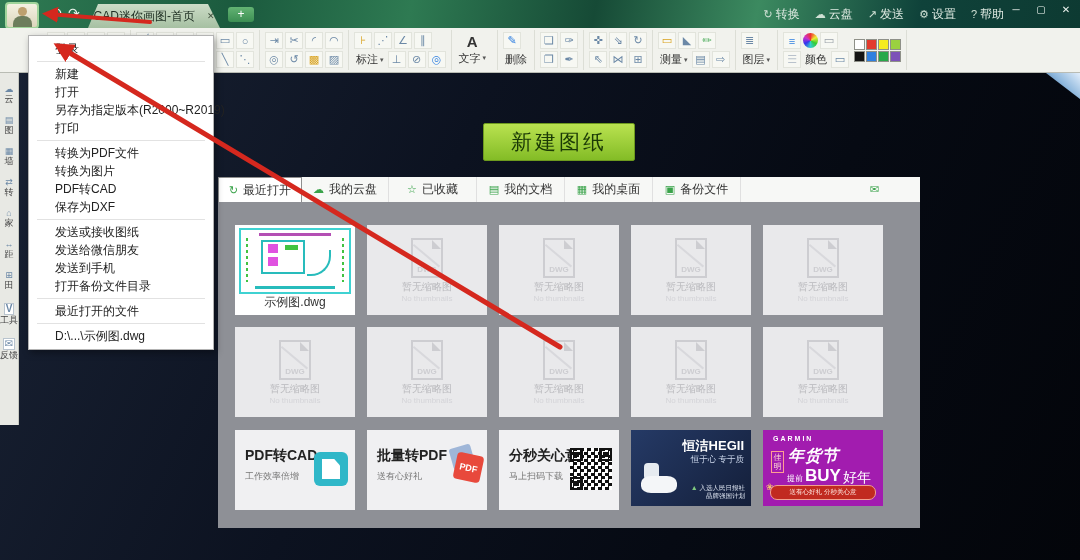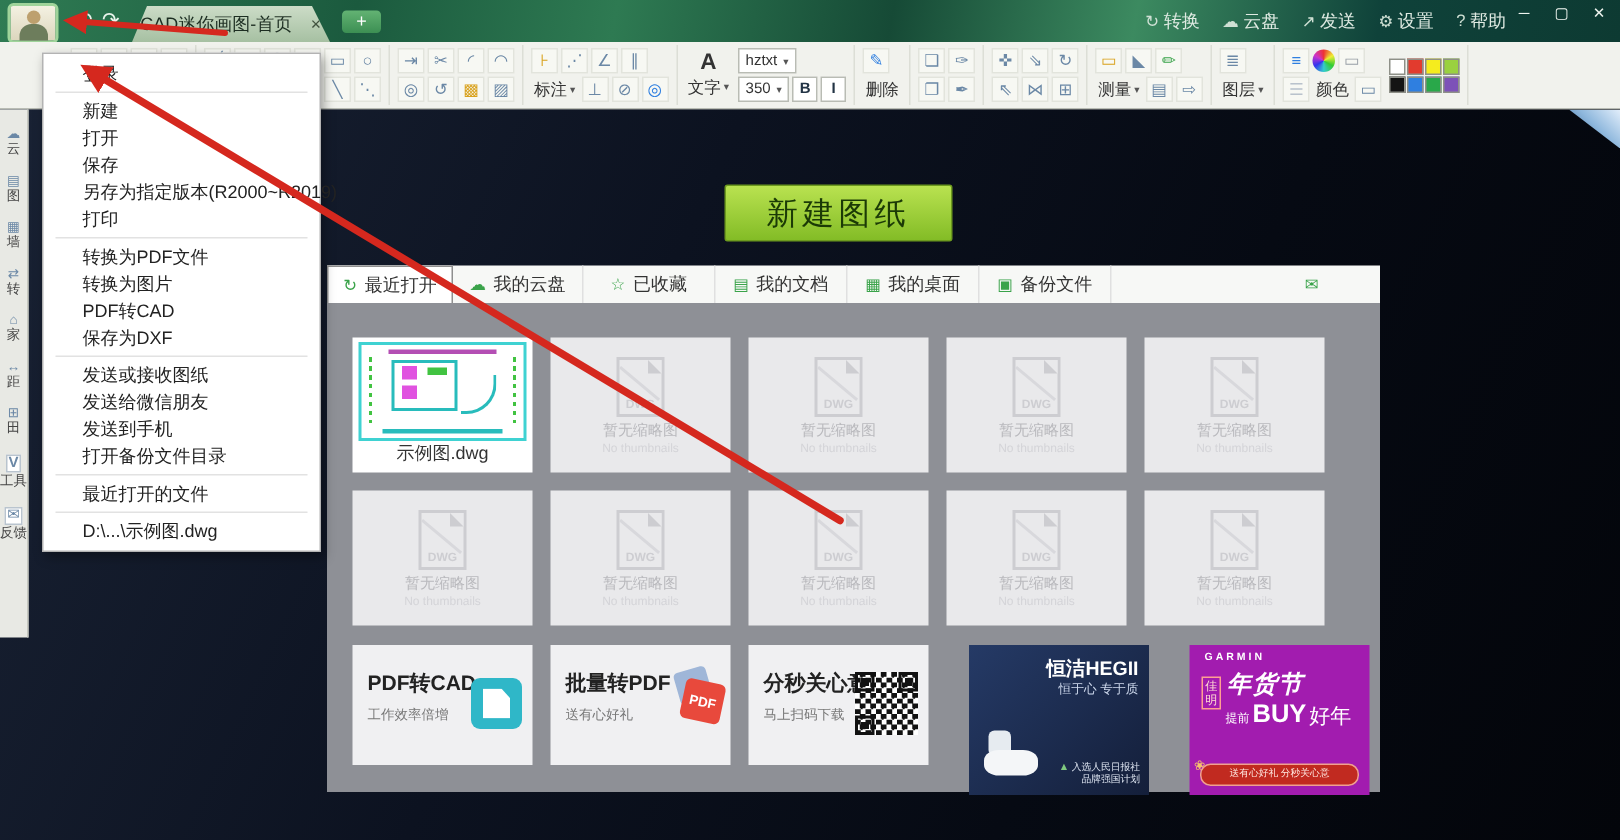--- a/index.html
+++ b/index.html
@@ -125,21 +125,21 @@
   .icon-bpdf .sheet{position:absolute;right:10px;top:0;width:22px;height:22px;background:#9fb6d8;transform:rotate(-16deg);border-radius:3px;}
   .icon-bpdf .pdfsq{position:absolute;right:1px;top:8px;width:27px;height:27px;background:#e8493c;transform:rotate(12deg);
     border-radius:4px;color:#fff;font-size:9px;font-weight:bold;display:flex;align-items:center;justify-content:center;}
   .qr{position:absolute;right:7px;top:18px;width:42px;height:42px;background:#fff;
     background-image:repeating-conic-gradient(#111 0% 25%,#fff 0% 50%);background-size:7px 7px;}
   .qr i{position:absolute;width:13px;height:13px;border:2px solid #111;background:#111;
     background-clip:content-box;padding:2px;box-sizing:border-box;}
   .qr .f1{left:0;top:0}.qr .f2{right:0;top:0}.qr .f3{left:0;bottom:0}
 
   
-  .ad-card{width:120px;height:100px;position:relative;overflow:hidden;cursor:pointer;margin-left:15px;}
+  .ad-card{width:120px;height:76px;position:relative;overflow:hidden;cursor:pointer;}
   .ad-hegii{background:linear-gradient(135deg,#253a66,#141f3a);}
   .hg-brand{position:absolute;right:7px;top:7px;color:#fff;font-size:13px;font-weight:bold;}
   .hg-slogan{position:absolute;right:7px;top:24px;color:#cdd8ec;font-size:8.5px;}
   .hg-bowl{position:absolute;left:10px;bottom:13px;width:36px;height:17px;background:#f4f6f8;border-radius:10px/7px;}
   .hg-tank{position:absolute;left:13px;bottom:26px;width:15px;height:17px;background:#e6ebf0;border-radius:4px;}
   .hg-note{position:absolute;right:6px;bottom:6px;text-align:right;font-size:6.5px;color:#dfe6f2;line-height:8px;}
   .hg-tri{color:#7fc97f;font-size:7px;}
   .ad-garmin{background:#a21caf;}
   .gm-brand{position:absolute;left:10px;top:5px;color:#fff;font-size:7px;font-weight:bold;letter-spacing:2px;}
   .gm-badge{position:absolute;left:8px;top:21px;width:11px;color:#ffd9d2;border:1px solid #ff9f92;
@@ -275,36 +275,20 @@
         </div>
       </div>
       <div class="tb-group">
         <div class="tb-tall">
           <span class="big">A</span>
           <span class="tb-label">
             <span>文字</span>
             <span class="tb-caret">▾</span>
           </span>
         </div>
-        <div class="tb-rows">
-          <div class="tb-row">
-            <span class="tb-field">
-              <span>hztxt</span>
-              <span class="tb-caret">▾</span>
-            </span>
-          </div>
-          <div class="tb-row">
-            <span class="tb-field">
-              <span>350</span>
-              <span class="tb-caret">▾</span>
-            </span>
-            <span class="tb-bi">B</span>
-            <span class="tb-bi">I</span>
-          </div>
-        </div>
       </div>
       <div class="tb-group">
         <div class="tb-rows">
           <div class="tb-row">
             <span class="tb-icon" style="color: rgb(47, 127, 224);">✎</span>
           </div>
           <div class="tb-row">
             <span class="tb-label">
               <span>删除</span>
             </span>
@@ -435,21 +419,20 @@
         <span class="ic">✉</span>
         <span class="lb">反馈</span>
       </div>
     </div>
 
   <div class="filemenu" id="filemenu">
       <div class="menu-item">登录</div>
       <div class="menu-sep"></div>
       <div class="menu-item">新建</div>
       <div class="menu-item">打开</div>
-      <div class="menu-item">保存</div>
       <div class="menu-item">另存为指定版本(R2000~R2019)</div>
       <div class="menu-item">打印</div>
       <div class="menu-sep"></div>
       <div class="menu-item">转换为PDF文件</div>
       <div class="menu-item">转换为图片</div>
       <div class="menu-item">PDF转CAD</div>
       <div class="menu-item">保存为DXF</div>
       <div class="menu-sep"></div>
       <div class="menu-item">发送或接收图纸</div>
       <div class="menu-item">发送给微信朋友</div>

